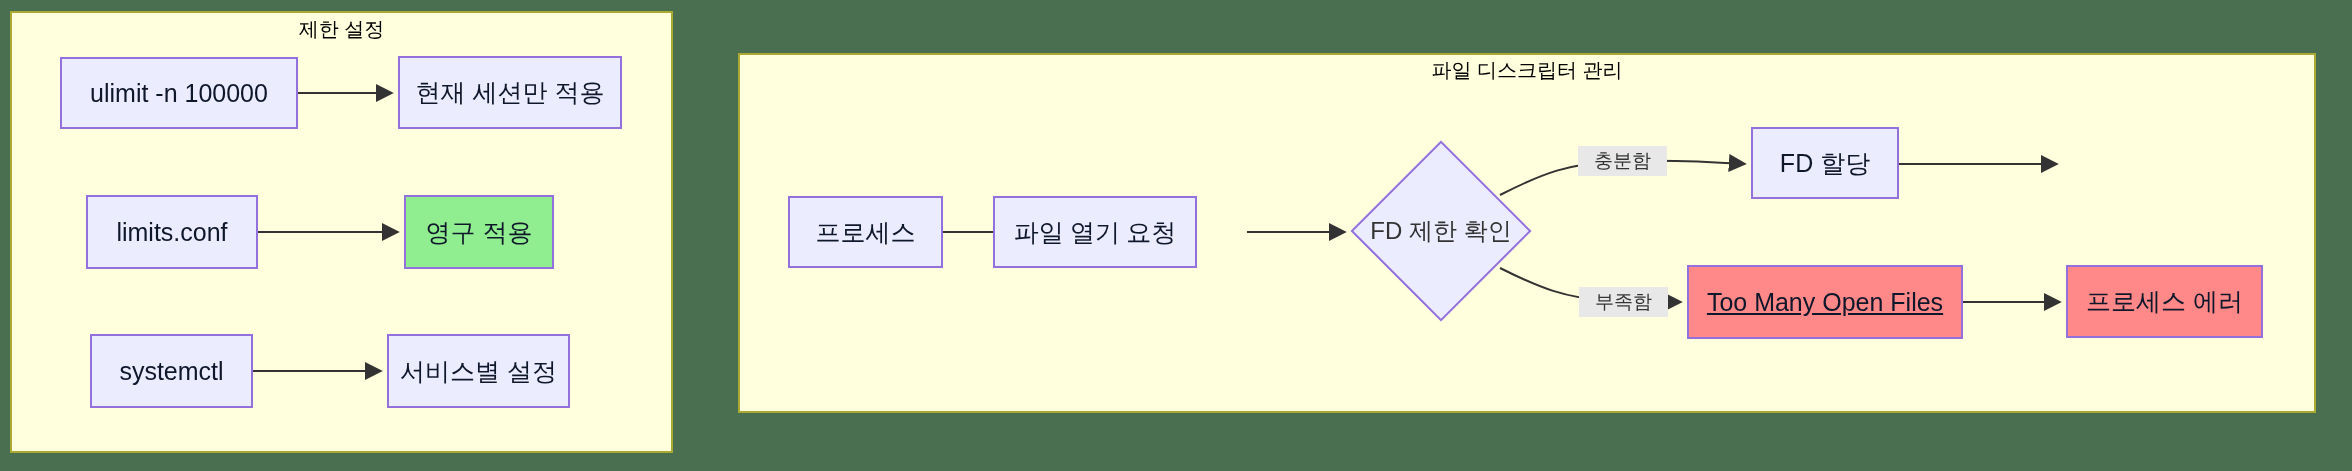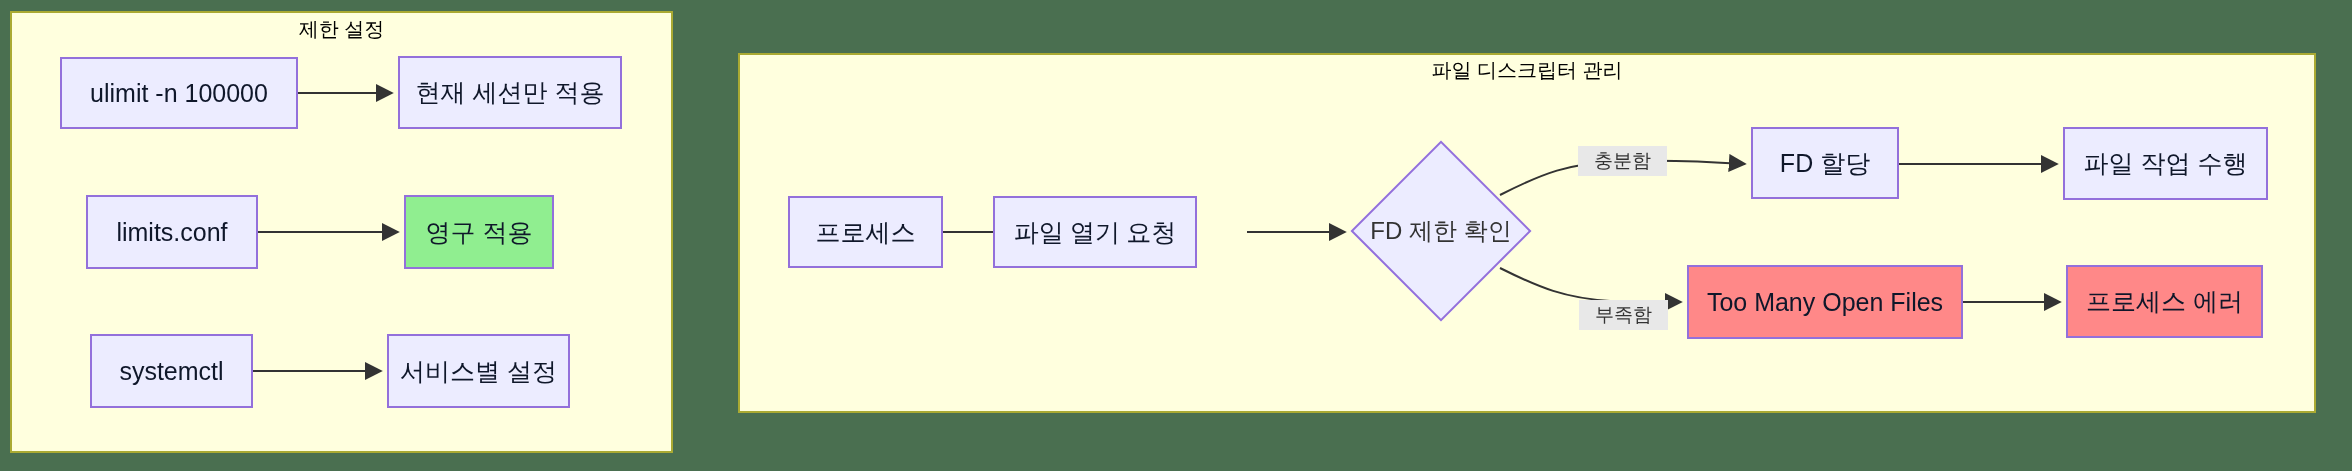--- a/index.html
+++ b/index.html
@@ -102,20 +102,19 @@
   <div class="node" style="left:90px;top:334px;width:163px;height:74px;">systemctl</div>
   <div class="node" style="left:387px;top:334px;width:183px;height:74px;">서비스별 설정</div>
 
   <div class="node" style="left:788px;top:196px;width:155px;height:72px;">프로세스</div>
   <div class="node" style="left:993px;top:196px;width:204px;height:72px;font-family:Liberation Serif, serif;">파일 열기 요청</div>
 
   <div class="diamond"></div>
   <div class="diamond-label">FD 제한 확인</div>
 
   <div class="node" style="left:1751px;top:127px;width:148px;height:72px;">FD 할당</div>
-  <div class="node" style="left:2063px;top:127px;width:205px;height:73px;">파일 작업 수행</div>
-  <div class="node red" style="left:1687px;top:265px;width:276px;height:74px;">Too Many Open Files</div>
+  <div class="node red" style="left:1687px;top:265px;width:276px;height:74px;text-decoration:underline;">Too Many Open Files</div>
   <div class="node red" style="left:2066px;top:265px;width:197px;height:73px;">프로세스 에러</div>
 
   <div class="edge-label" style="left:1578px;top:146px;">충분함</div>
-  <div class="edge-label" style="left:1579px;top:287px;margin-top:13px;">부족함</div>
+  <div class="edge-label" style="left:1579px;top:287px;">부족함</div>
 
 </div>
 
 </body></html>

